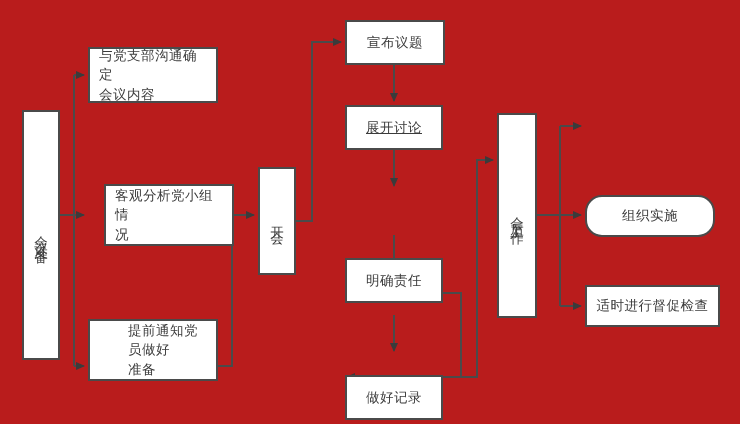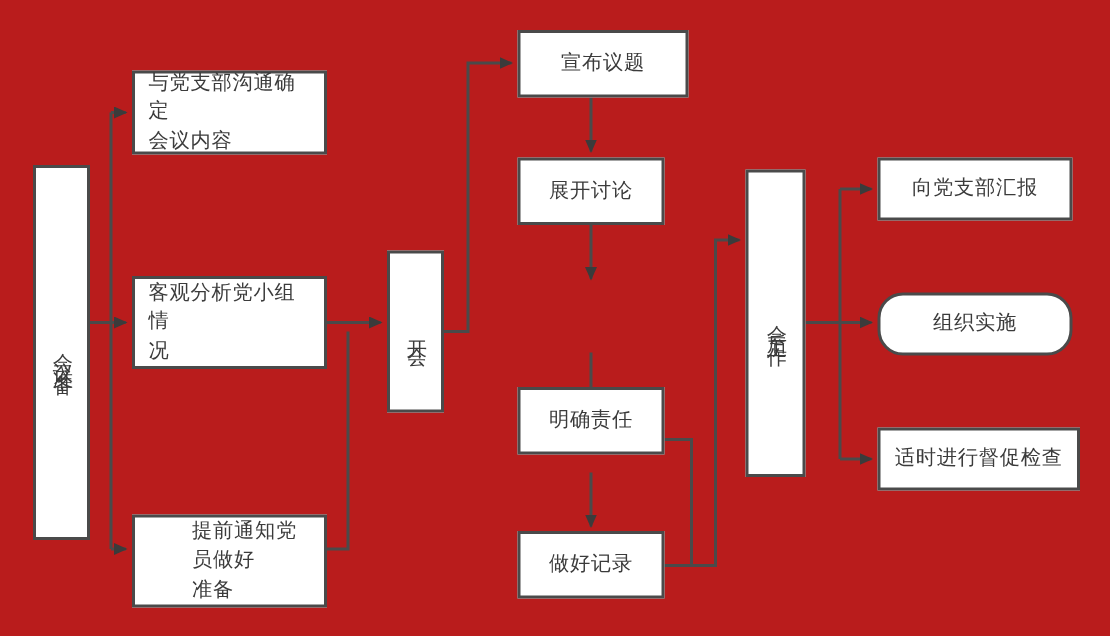--- a/index.html
+++ b/index.html
@@ -112,50 +112,47 @@
 
   <div class="node v" style="left:497px; top:113px; width:40px; height:205px;">
     <span class="txt">会后工作</span>
   </div>
 
   <div class="node hl" style="left:88px; top:47px; width:130px; height:56px;">
     <span class="txt">与党支部沟通确定
 会议内容</span>
   </div>
 
-  <div class="node hl" style="left:88px; top:184px; width:130px; height:62px;">
+  <div class="node hl" style="left:104px; top:184px; width:130px; height:62px;">
     <span class="txt">客观分析党小组情
 况</span>
   </div>
 
-  <div class="node hl" style="left:88px; top:343px; width:130px; height:62px;padding-left:38px;">
+  <div class="node hl" style="left:88px; top:319px; width:130px; height:62px;padding-left:38px;">
     <span class="txt">提前通知党员做好
 准备</span>
   </div>
 
-  <div class="node h" style="left:345px; top:20px; width:114px; height:45px;">
+  <div class="node h" style="left:345px; top:20px; width:100px; height:45px;">
     <span class="txt">宣布议题</span>
   </div>
 
-  <div class="node h" style="left:345px; top:105px; width:98px; height:45px;">
+  <div class="node h" style="left:345px; top:105px; width:98px; height:45px;text-decoration:underline;">
     <span class="txt">展开讨论</span>
   </div>
 
 
   <div class="node h" style="left:345px; top:258px; width:98px; height:45px;">
     <span class="txt">明确责任</span>
   </div>
 
-  <div class="node h" style="left:345px; top:354px; width:98px; height:45px;">
+  <div class="node h" style="left:345px; top:375px; width:98px; height:45px;">
     <span class="txt">做好记录</span>
   </div>
 
-  <div class="node h" style="left:585px; top:105px; width:130px; height:42px;">
-    <span class="txt">向党支部汇报</span>
-  </div>
 
   <div class="node h" style="left:585px; top:195px; width:130px; height:42px;border-radius:17px;">
     <span class="txt">组织实施</span>
   </div>
 
   <div class="node h" style="left:585px; top:285px; width:135px; height:42px;">
     <span class="txt">适时进行督促检查</span>
   </div>
 
 </div>

